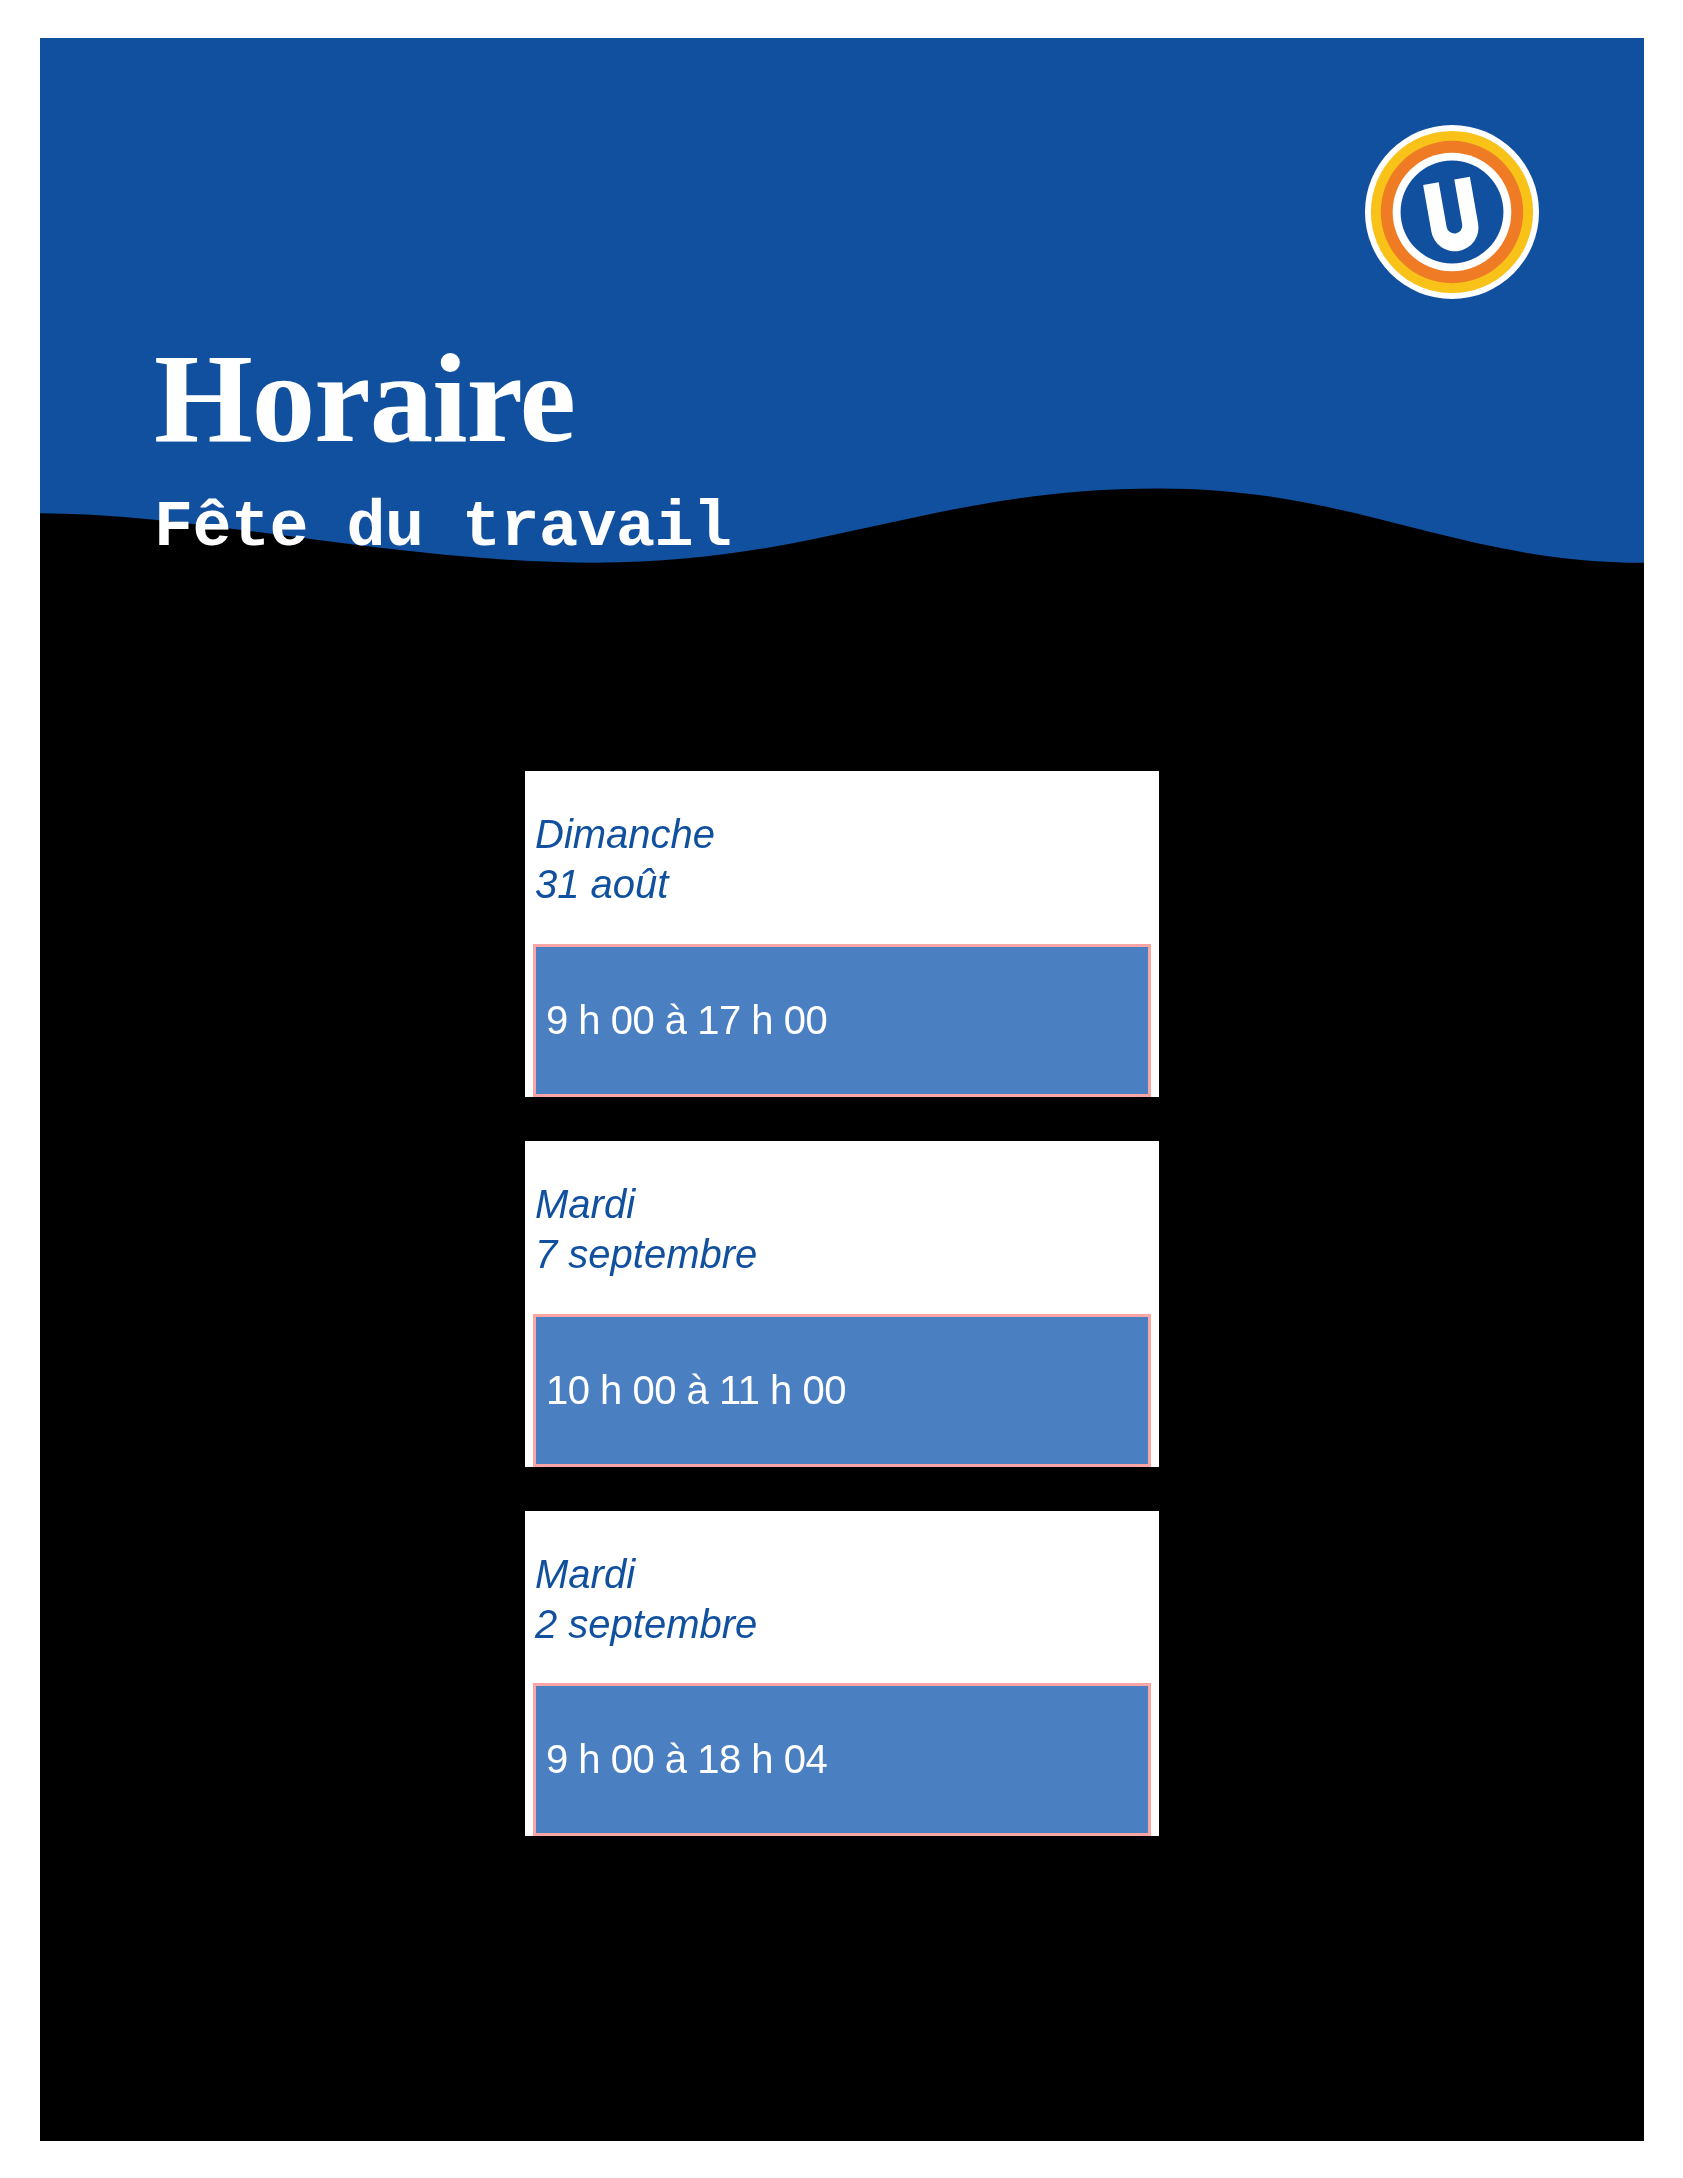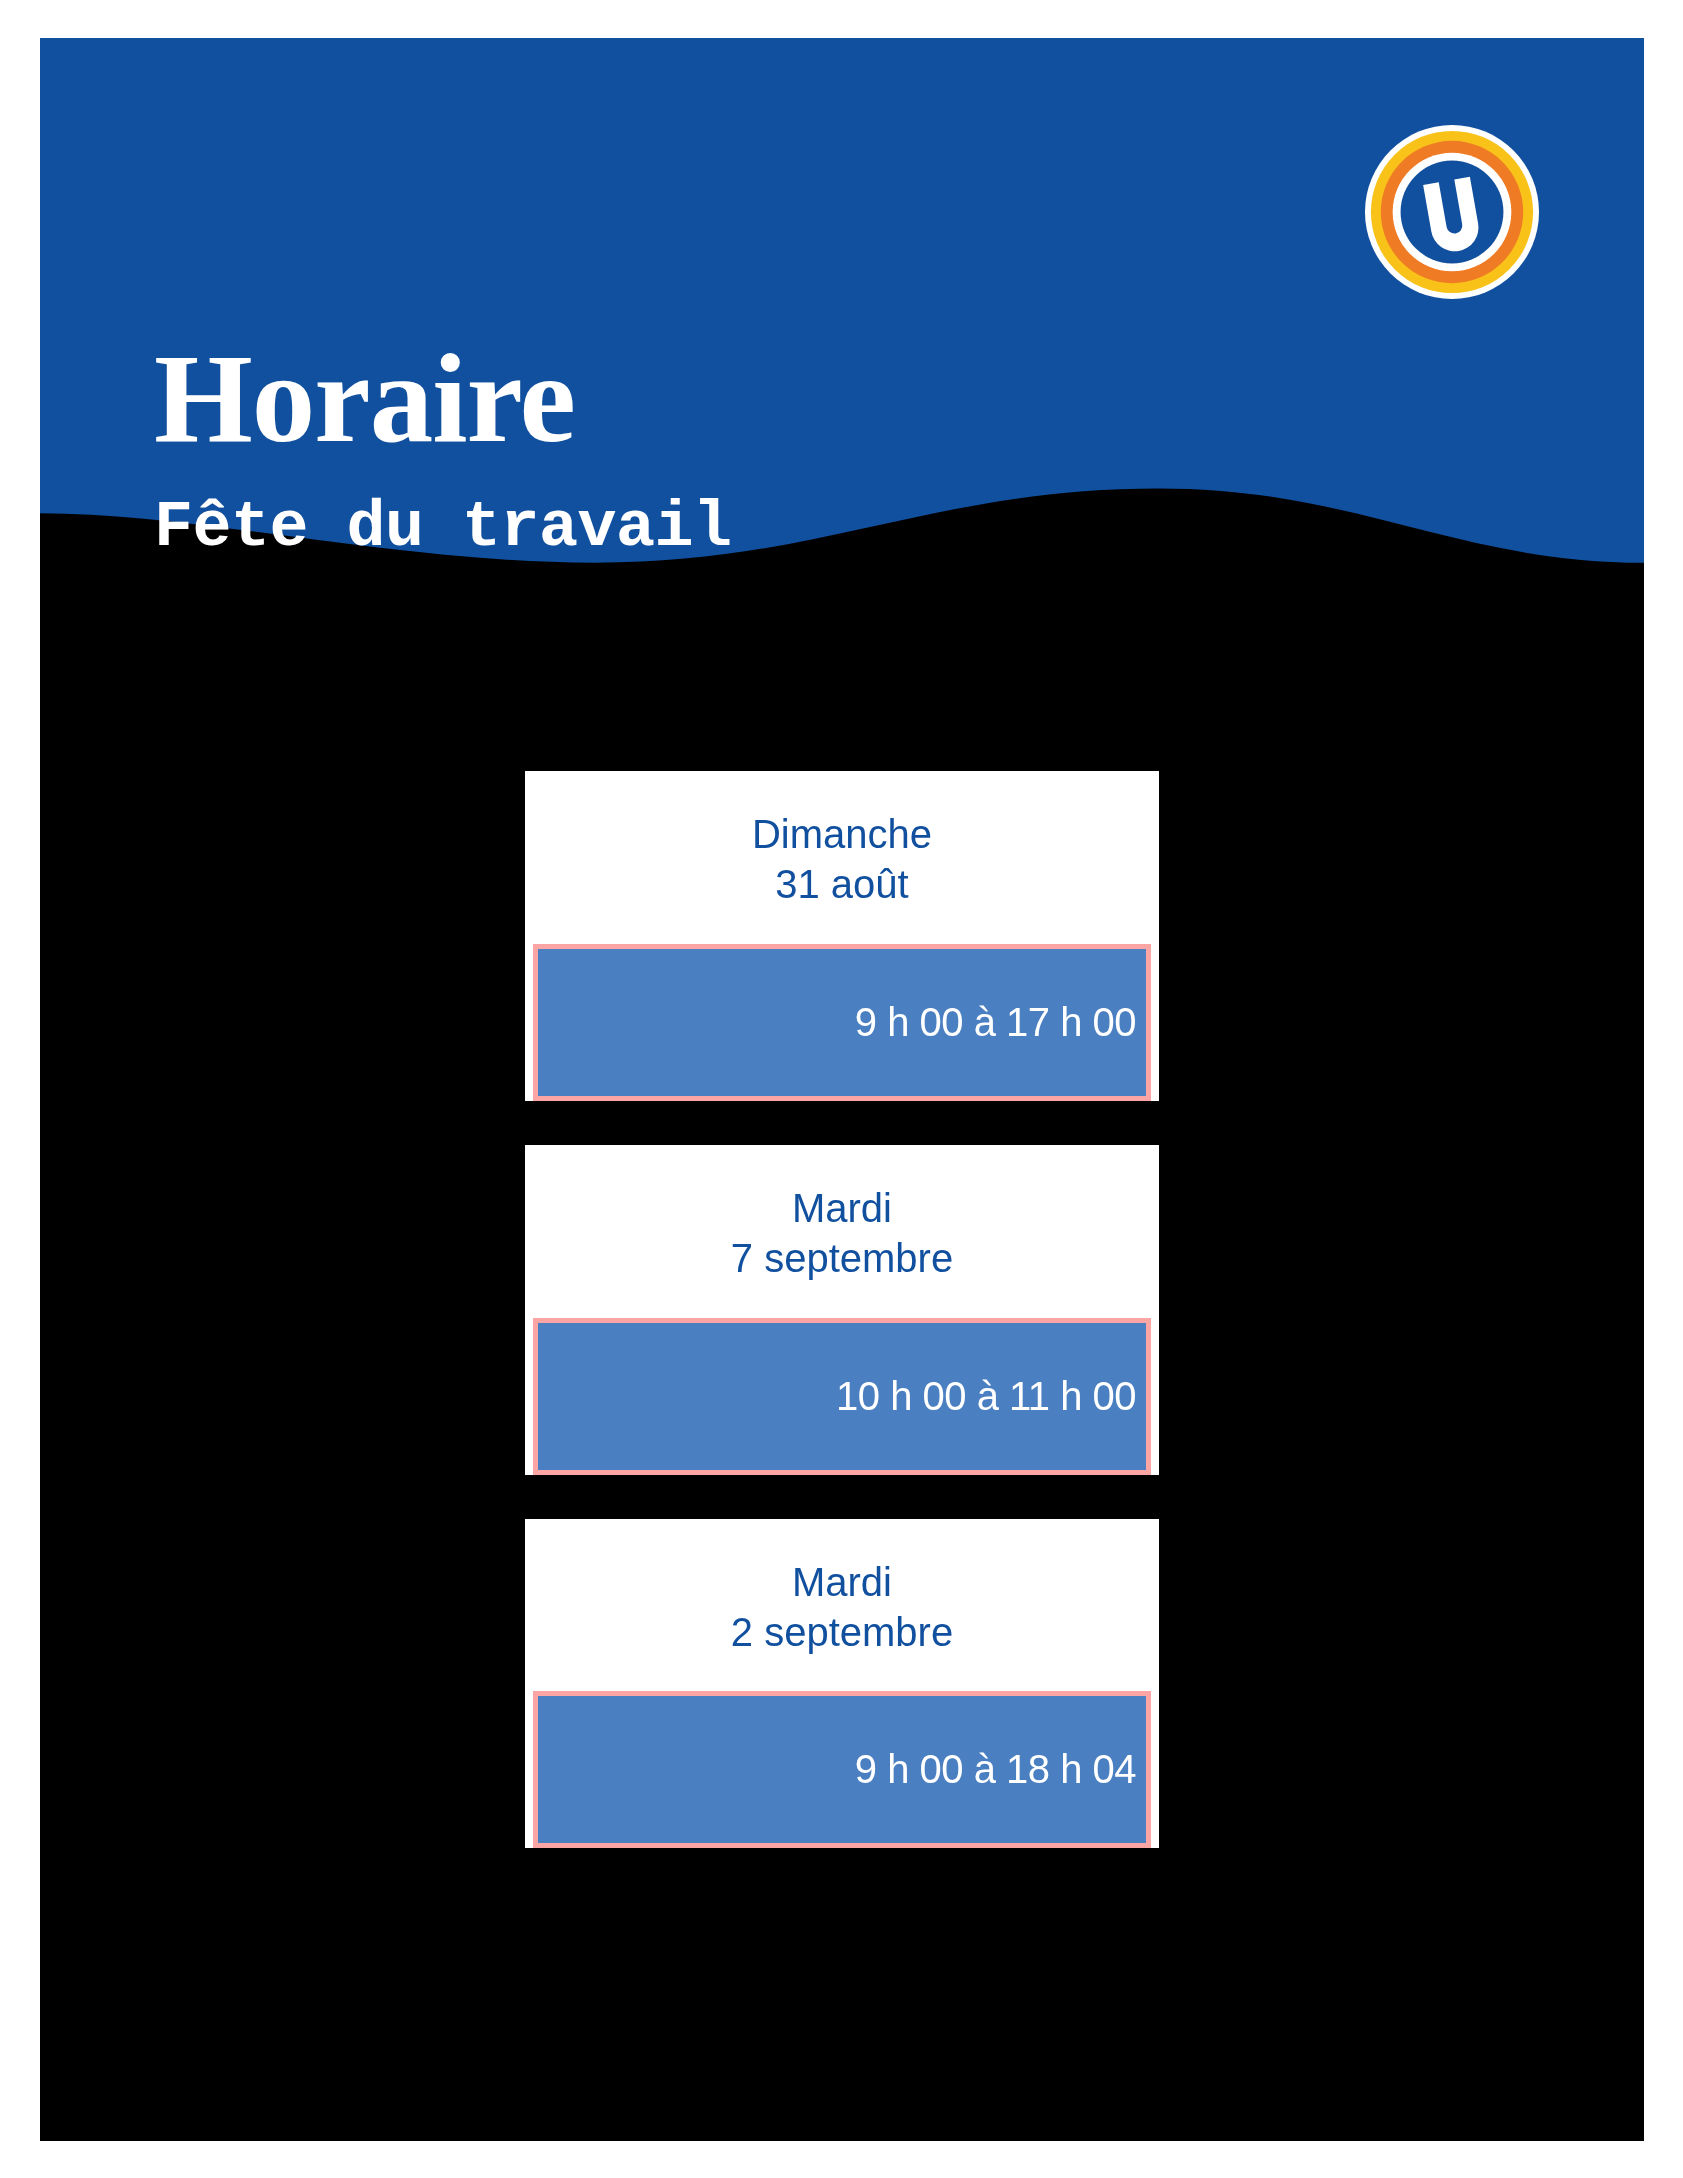--- a/index.html
+++ b/index.html
@@ -82,33 +82,34 @@
 
   .card {
     width: 634px;
     margin: 0 auto 44px auto;
     background: #ffffff;
     box-sizing: border-box;
   }
 
   .card-day {
     padding: 38px 10px 34px 10px;
-    text-align: center;
+    text-align: left;
     color: #11509f;
     font-size: 40px;
     line-height: 1.26;
     font-weight: normal;
+    font-style: italic;
   }
 
   .card-hours {
     margin: 0 8px 8px 8px;
-    border: 5px solid #fca5a5;
+    border: 3px solid #fca5a5;
     background: #4a7fc1;
     color: #ffffff;
-    text-align: right;
+    text-align: left;
     font-size: 40px;
     letter-spacing: -0.5px;
     padding: 51px 10px 51px 10px;
     box-sizing: border-box;
   }
 </style>
 </head>
 <body>
 
 <div class="poster">

